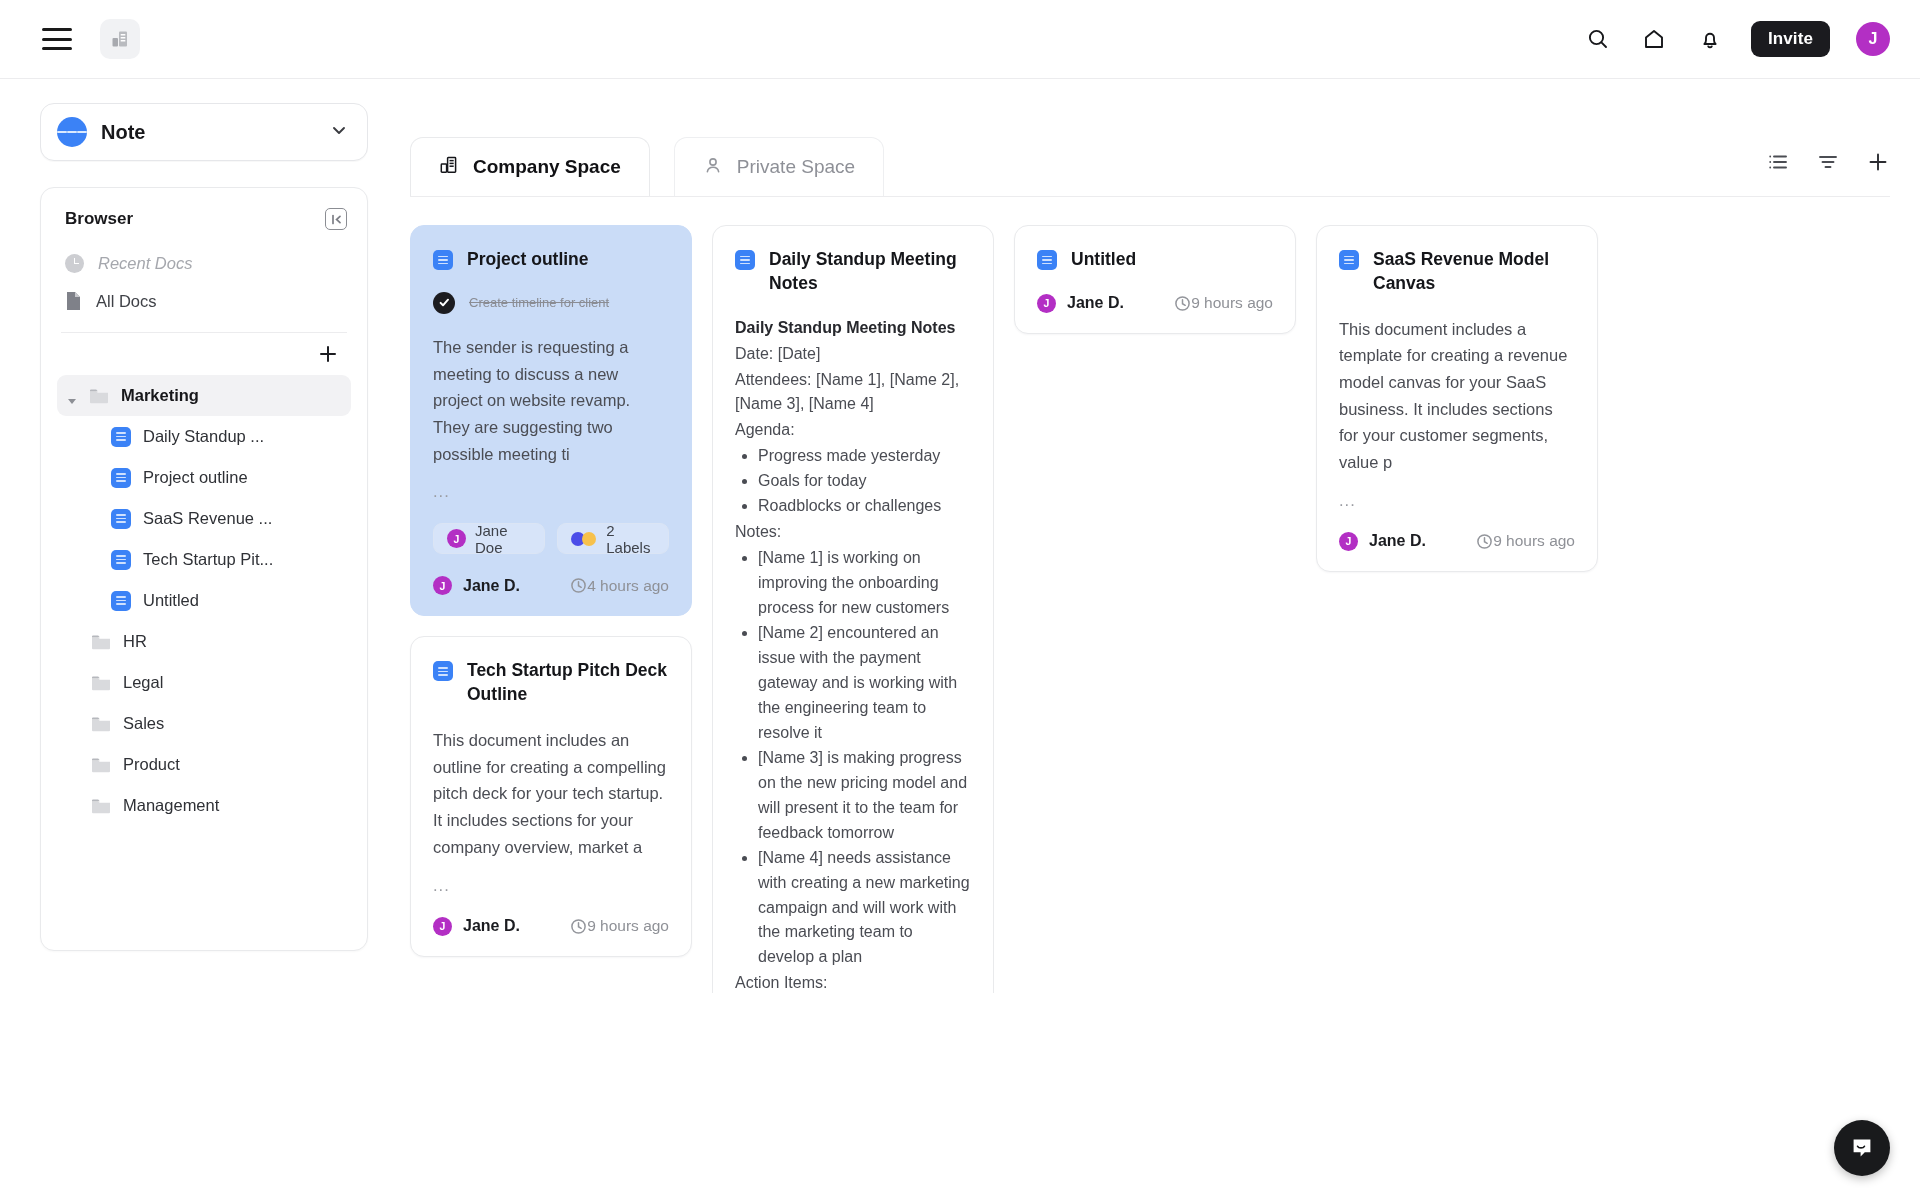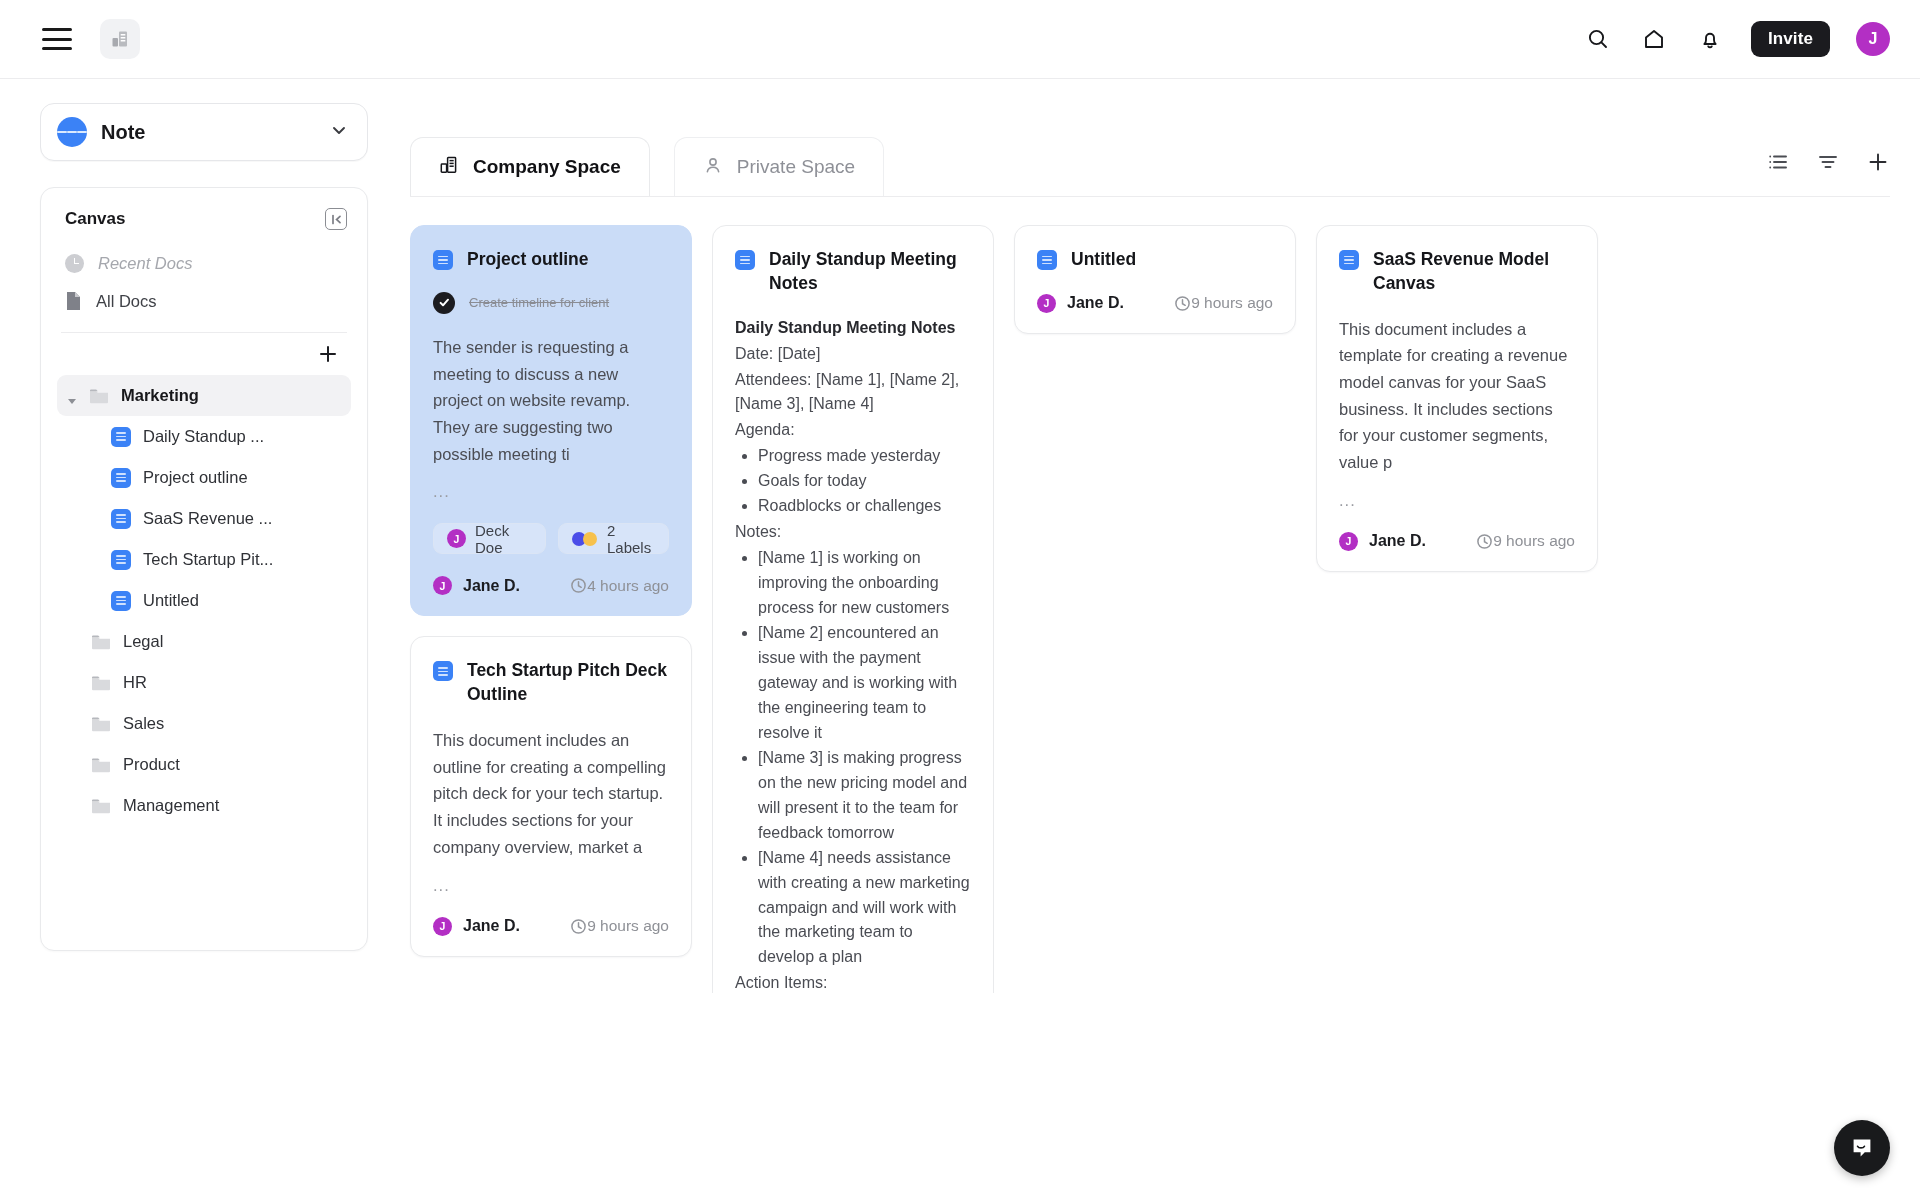--- a/index.html
+++ b/index.html
@@ -246,21 +246,21 @@
         <div class="note-label">Note</div>
         <span class="chev">
           <svg width="20" height="20" viewBox="0 0 20 20" fill="none" stroke="#3a3b40" stroke-width="1.9" stroke-linecap="round" stroke-linejoin="round">
               <path d="M5 8l5 5 5-5"></path>
             </svg>
         </span>
       </div>
 
       <div class="browser-card">
         <div class="browser-head">
-          <div class="browser-title">Canvas</div>
+          <div class="browser-title">Browser</div>
           <div class="collapse-btn">
             <svg width="13" height="13" viewBox="0 0 13 13" fill="none" stroke="#7c7e85" stroke-width="1.7" stroke-linecap="round">
               <line x1="3" y1="2.6" x2="3" y2="10.4"></line>
                 <path d="M10 3.4 6.6 6.5 10 9.6"></path>
             </svg>
           </div>
         </div>
 
         <div class="nav-list">
           <div class="nav-row muted">
@@ -346,30 +346,30 @@
             <span>Untitled</span>
           </div>
 
           <div class="tree-row" style="padding-left:34px">
             <span class="folder-ico">
               <svg width="20" height="16" viewBox="0 0 20 16">
                   <path d="M1 3.2h6.2l1.5 1.6H19v9.4a1 1 0 0 1-1 1H2a1 1 0 0 1-1-1z" fill="#d9dadd"></path>
                   <path d="M1 2.4A1 1 0 0 1 2 1.4h5.2l1.6 1.8H1z" fill="#b6b8bd"></path>
                 </svg>
             </span>
-            <span>Legal</span>
+            <span>HR</span>
           </div>
           <div class="tree-row" style="padding-left:34px">
             <span class="folder-ico">
               <svg width="20" height="16" viewBox="0 0 20 16">
                   <path d="M1 3.2h6.2l1.5 1.6H19v9.4a1 1 0 0 1-1 1H2a1 1 0 0 1-1-1z" fill="#d9dadd"></path>
                   <path d="M1 2.4A1 1 0 0 1 2 1.4h5.2l1.6 1.8H1z" fill="#b6b8bd"></path>
                 </svg>
             </span>
-            <span>HR</span>
+            <span>Legal</span>
           </div>
           <div class="tree-row" style="padding-left:34px">
             <span class="folder-ico">
               <svg width="20" height="16" viewBox="0 0 20 16">
                   <path d="M1 3.2h6.2l1.5 1.6H19v9.4a1 1 0 0 1-1 1H2a1 1 0 0 1-1-1z" fill="#d9dadd"></path>
                   <path d="M1 2.4A1 1 0 0 1 2 1.4h5.2l1.6 1.8H1z" fill="#b6b8bd"></path>
                 </svg>
             </span>
             <span>Sales</span>
           </div>
@@ -469,21 +469,21 @@
                     <path d="M2.6 6.9 5 9.3l5-5.6"></path>
                   </svg>
               </span>
               <span class="todo-text">Create timeline for client</span>
             </div>
             <div class="excerpt">The sender is requesting a meeting to discuss a new project on website revamp. They are suggesting two possible meeting ti</div>
             <div class="ellip">...</div>
             <div class="chips">
               <div class="chip">
                 <span class="av-sm">J</span>
-                <span>Deck Doe</span>
+                <span>Jane Doe</span>
               </div>
               <div class="chip">
                 <span class="label-dots">
                     <span></span>
                     <span></span>
                   </span>
                 <span>2 Labels</span>
               </div>
             </div>
             <div class="card-foot">

